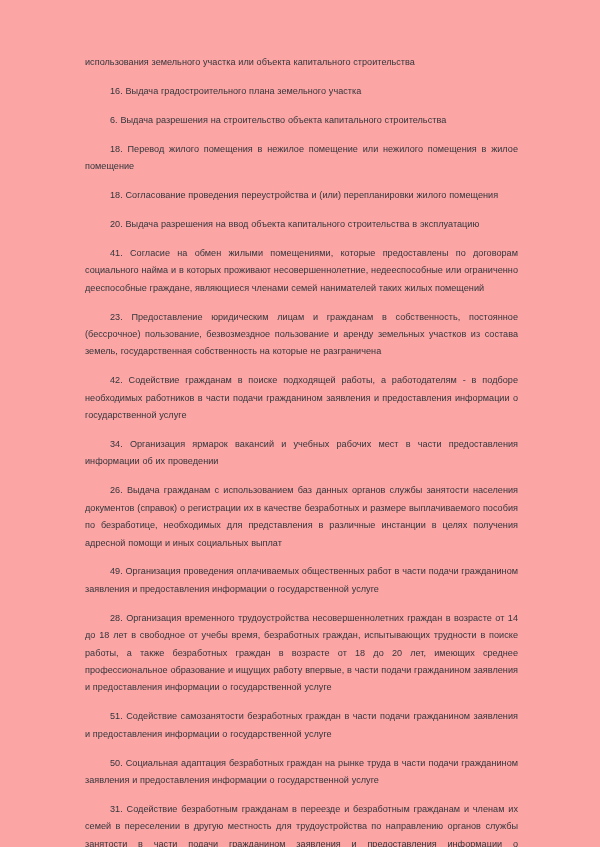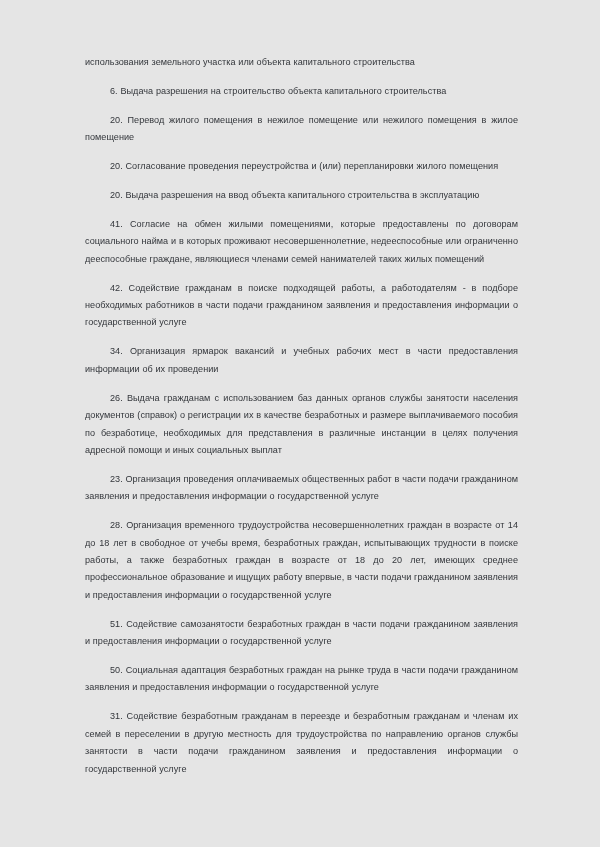--- a/index.html
+++ b/index.html
@@ -12,21 +12,21 @@
     width: 600px;
     height: 847px;
     font-family: "Liberation Sans", sans-serif;
     color: #33363b;
     overflow: hidden;
   }
   .page {
     width: 600px;
     height: 847px;
     box-sizing: border-box;
-    background: #e5e5e5;
+    background: #fca5a5;
     position: relative;
   }
   .doc-body {
     position: absolute;
     left: 85px;
     top: 54px;
     width: 433px;
   }
   p.para {
     margin: 0 0 11.5px 0;
@@ -46,40 +46,42 @@
   }
 </style>
 </head>
 <body>
 
 <div class="page">
   <div class="doc-body">
 
     <p class="para cont">использования земельного участка или объекта капитального строительства</p>
 
+    <p class="para indent">16. Выдача градостроительного плана земельного участка</p>
 
     <p class="para indent">6. Выдача разрешения на строительство объекта капитального строительства</p>
 
-    <p class="para indent">20. Перевод жилого помещения в нежилое помещение или нежилого помещения в жилое помещение</p>
+    <p class="para indent">18. Перевод жилого помещения в нежилое помещение или нежилого помещения в жилое помещение</p>
 
-    <p class="para indent">20. Согласование проведения переустройства и (или) перепланировки жилого помещения</p>
+    <p class="para indent">18. Согласование проведения переустройства и (или) перепланировки жилого помещения</p>
 
     <p class="para indent">20. Выдача разрешения на ввод объекта капитального строительства в эксплуатацию</p>
 
 
     <p class="para indent">41. Согласие на обмен жилыми помещениями, которые предоставлены по договорам социального найма и в которых проживают несовершеннолетние, недееспособные или ограниченно дееспособные граждане, являющиеся членами семей нанимателей таких жилых помещений</p>
 
+    <p class="para indent">23. Предоставление юридическим лицам и гражданам в собственность, постоянное (бессрочное) пользование, безвозмездное пользование и аренду земельных участков из состава земель, государственная собственность на которые не разграничена</p>
 
     <p class="para indent">42. Содействие гражданам в поиске подходящей работы, а работодателям - в подборе необходимых работников в части подачи гражданином заявления и предоставления информации о государственной услуге</p>
 
     <p class="para indent">34. Организация ярмарок вакансий и учебных рабочих мест в части предоставления информации об их проведении</p>
 
     <p class="para indent">26. Выдача гражданам с использованием баз данных органов службы занятости населения документов (справок) о регистрации их в качестве безработных и размере выплачиваемого пособия по безработице, необходимых для представления в различные инстанции в целях получения адресной помощи и иных социальных выплат</p>
 
-    <p class="para indent">23. Организация проведения оплачиваемых общественных работ в части подачи гражданином заявления и предоставления информации о государственной услуге</p>
+    <p class="para indent">49. Организация проведения оплачиваемых общественных работ в части подачи гражданином заявления и предоставления информации о государственной услуге</p>
 
     <p class="para indent">28. Организация временного трудоустройства несовершеннолетних граждан в возрасте от 14 до 18 лет в свободное от учебы время, безработных граждан, испытывающих трудности в поиске работы, а также безработных граждан в возрасте от 18 до 20 лет, имеющих среднее профессиональное образование и ищущих работу впервые, в части подачи гражданином заявления и предоставления информации о государственной услуге</p>
 
     <p class="para indent">51. Содействие самозанятости безработных граждан в части подачи гражданином заявления и предоставления информации о государственной услуге</p>
 
     <p class="para indent">50. Социальная адаптация безработных граждан на рынке труда в части подачи гражданином заявления и предоставления информации о государственной услуге</p>
 
     <p class="para indent">31. Содействие безработным гражданам в переезде и безработным гражданам и членам их семей в переселении в другую местность для трудоустройства по направлению органов службы занятости в части подачи гражданином заявления и предоставления информации о государственной услуге</p>
 
   </div>

